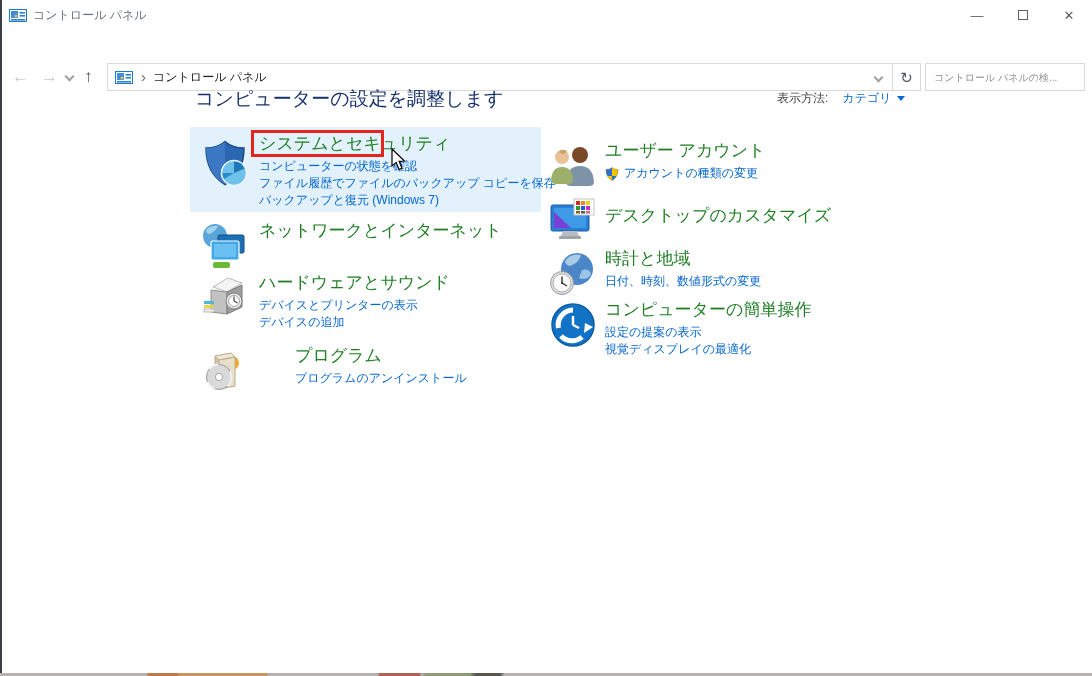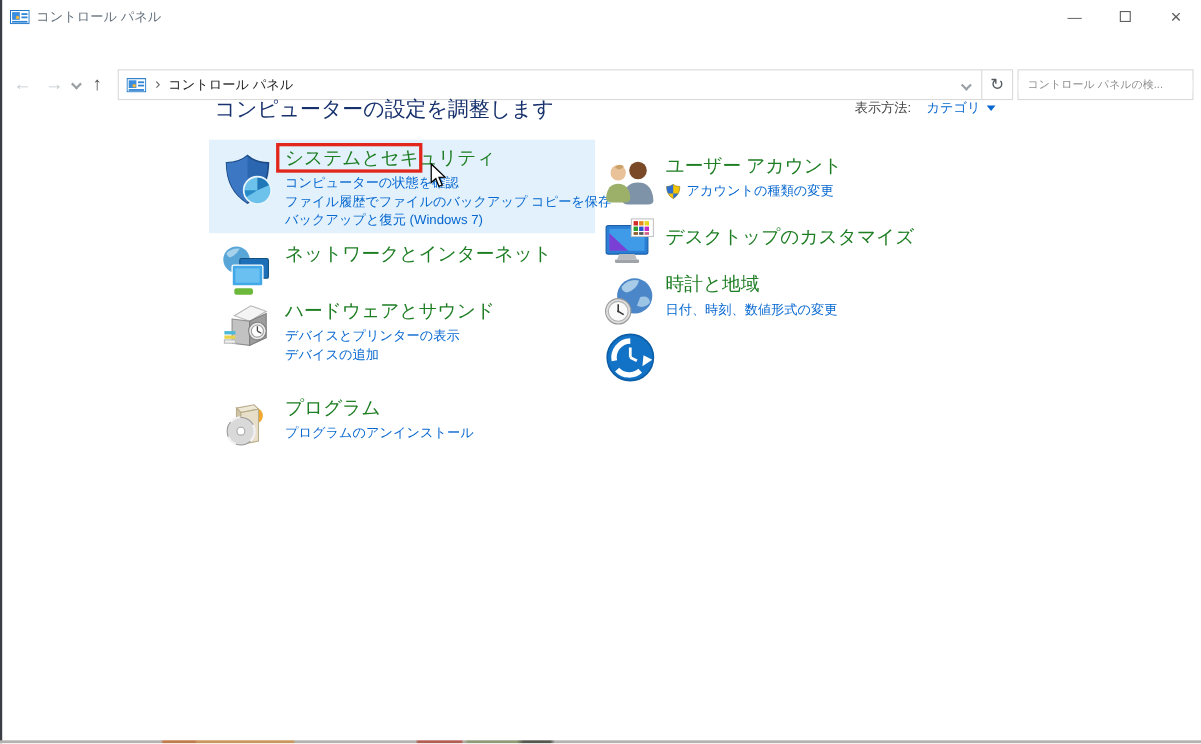--- a/index.html
+++ b/index.html
@@ -166,21 +166,21 @@
     </svg>
     <div class="txt">
       <div class="cat-title">ハードウェアとサウンド</div>
       <div class="links">
         <div class="cat-link">デバイスとプリンターの表示</div>
         <div class="cat-link">デバイスの追加</div>
       </div>
     </div>
   </div>
 
-  <div class="cat" style="left:190px;top:354px;">
+  <div class="cat" style="left:190px;top:339px;gap:36px;">
     <svg class="icon48" viewBox="0 0 48 48">
       <circle cx="31" cy="16" r="7" fill="#f0a830"></circle>
       <polygon points="14,9 30,6 34,10 18,13" fill="#efe8d6" stroke="#b8ac8a"></polygon>
       <polygon points="14,9 18,13 18,42 14,39" fill="#cfc4a8" stroke="#b8ac8a"></polygon>
       <polygon points="18,13 34,10 34,39 18,42" fill="#e7dfca" stroke="#b8ac8a"></polygon>
       <circle cx="18" cy="30" r="12.5" fill="#d9d9d9" stroke="#9a9a9a"></circle>
       <circle cx="18" cy="30" r="12.5" fill="none" stroke="#f2f2f2" stroke-width="2" stroke-dasharray="10 14"></circle>
       <circle cx="18" cy="30" r="3.6" fill="#ffffff" stroke="#a8a8a8"></circle>
     </svg>
     <div class="txt">
@@ -258,20 +258,27 @@
 
   <div class="cat" style="left:544px;top:293px;">
     <svg class="icon48" style="margin-left:5px;margin-right:8px;" viewBox="0 0 48 48">
       <circle cx="24" cy="24" r="21" fill="#1273c6" stroke="#0d5ea6" stroke-width="1.5"></circle>
       <path d="M24 9 A15 15 0 0 0 9.5 27" fill="none" stroke="#ffffff" stroke-width="5"></path>
       <path d="M12 35 A15 15 0 0 0 33 36" fill="none" stroke="#ffffff" stroke-width="5"></path>
       <polygon points="36,22 44,26 35,32" fill="#ffffff"></polygon>
       <line x1="24" y1="24" x2="24" y2="15" stroke="#ffffff" stroke-width="2.5"></line>
       <line x1="24" y1="24" x2="30" y2="27" stroke="#ffffff" stroke-width="2.5"></line>
     </svg>
+    <div class="txt">
+      <div class="cat-title">コンピューターの簡単操作</div>
+      <div class="links">
+        <div class="cat-link">設定の提案の表示</div>
+        <div class="cat-link">視覚ディスプレイの最適化</div>
+      </div>
+    </div>
   </div>
 
   <div class="red-box"></div>
   <svg class="cursor" viewBox="0 0 17 23">
     <polygon points="1,1 1,18 5.2,14.4 8,21.5 11,20.2 8.1,13.3 13.5,13" fill="#ffffff" stroke="#000000" stroke-width="1.2"></polygon>
   </svg>
 
   <div class="left-strip"></div>
   <div class="bottom-strip"></div>
 </div>

